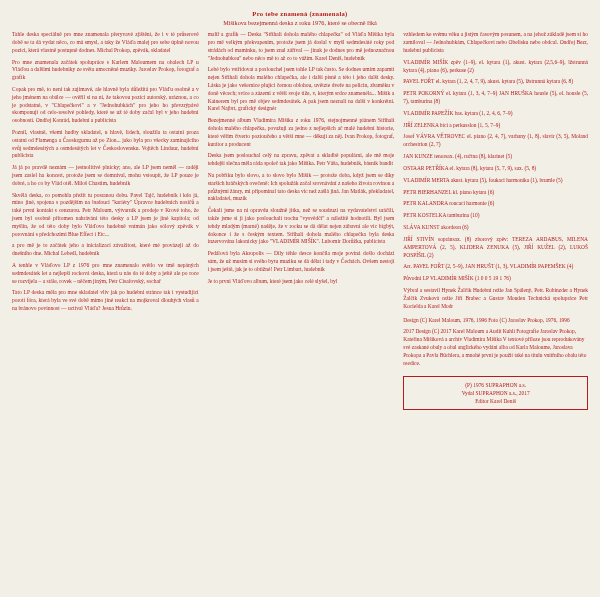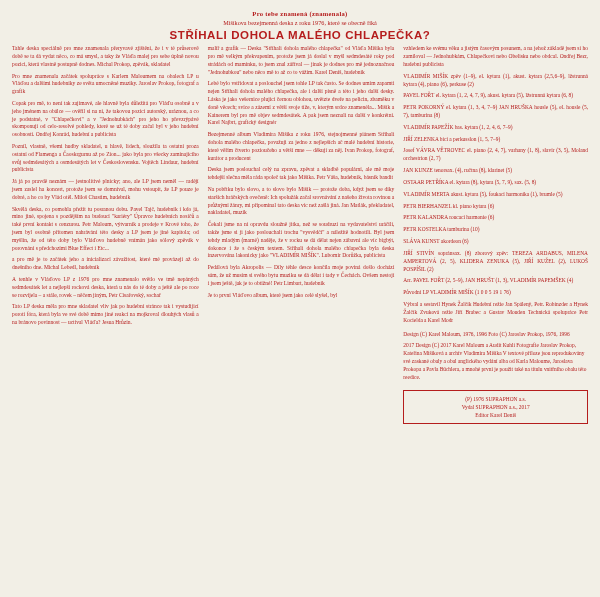--- a/index.html
+++ b/index.html
@@ -90,21 +90,20 @@
   }
 </style>
 </head>
 <body>
 
 <div class="page">
 
   <div class="header">
     <div class="pretitle">Pro tebe znamená (znamenala)</div>
     <div class="subtitle">Mišíkova bezejmenná deska z roku 1976, které se obecně říká</div>
-    <div class="maintitle">STŘÍHALI DOHOLA MALÉHO CHLAPEČKA?</div>
   </div>
 
   <div class="columns">
 
     <div class="col">
       <p>Tahle deska speciálně pro mne znamenala přeryvavé zjištění, že i v té průserově době se ta dá vydat něco, co má smysl, a taky že Vláďa malej pro sebe úplně novou pozici, která vlastně postupně dodnes. Michal Prokop, zpěvák, skladatel</p>
       <p>Pro mne znamenala začátek spolupráce s Karlem Maloumem na obalech LP u Vláďou a dalšími hudebníky ze světa umocněné muziky. Jaroslav Prokop, fotograf a grafik</p>
       <p>Copak pro mě, to není tak zajímavé, ale hlavně byla důležitá pro Vláďu osobně a v jeho jménem na obálce — ověřil si na ní, že takovou pozici autorský, uráznou, a co je podstatné, v "Chlapečkovi" a v "Jednohubkách" pro jeho ho převzrýpávé skomponují od celo-resolvé pohledy, které se už té doby začal byl v jeho hudební osobnosti. Ondřej Konrád, hudební a publicista</p>
       <p>Pozníl, vlastně, všemi hudby skladatel, u hlavě, lidech, sloužila ta ostatní proza ostatní od Flamenga a Čaoskrgurnu až po Zion... jako byla pro všecky zamínajícího svůj sedmdesátých a osmdesátých let v Československu. Vojtěch Lindaur, hudební publicista</p>
       <p>Já já po pravdě neznám — jestnolitivé plnicky; ano, ale LP jsem neměl — radějí jsem zaslel ha koncert, protože jsem se domníval, mohu vstoupit, že LP pouze je dobré,  a ho co by Vlád otěl. Miloš Chastim, hudebník</p>

